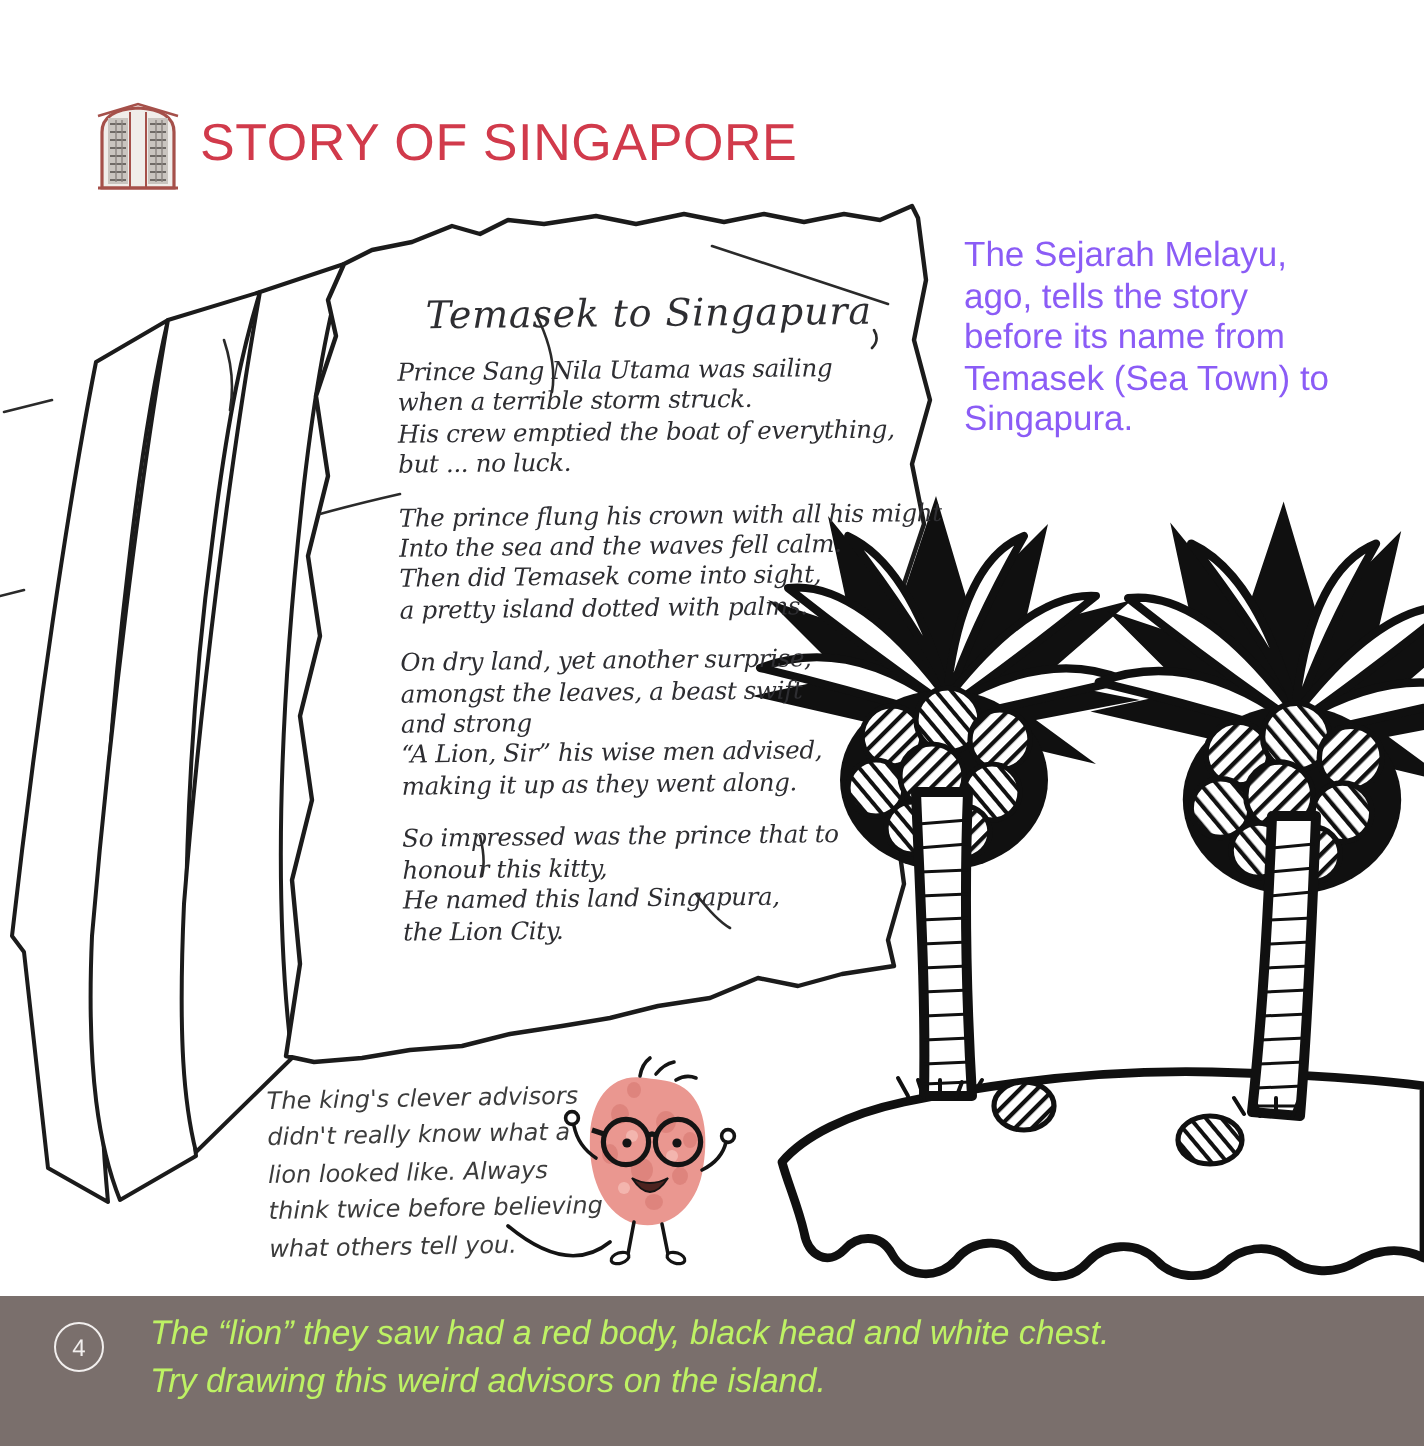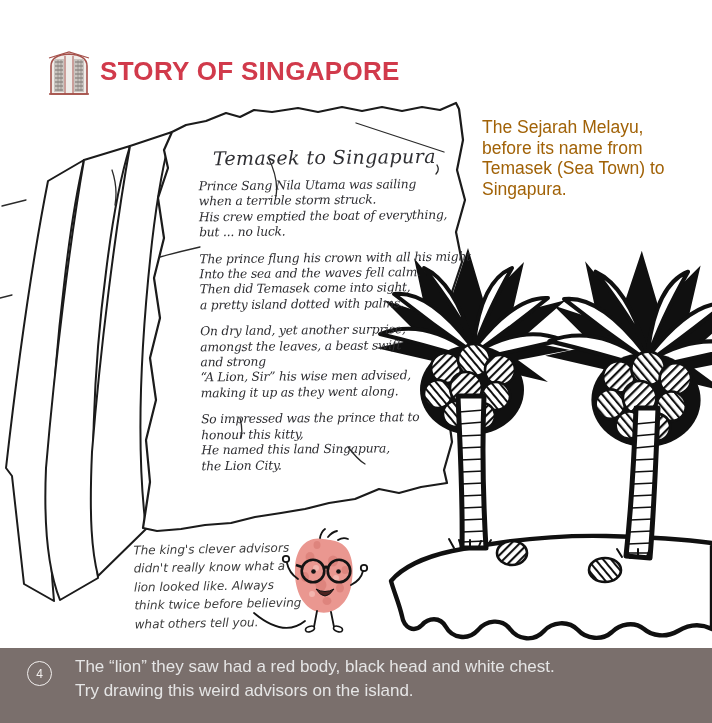--- a/index.html
+++ b/index.html
@@ -1,21 +1,21 @@
 <!DOCTYPE html>
 <html><head>
 <meta charset="utf-8">
 <style>
   html,body{margin:0;padding:0;background:#fff;}
   .page{position:relative;width:712px;height:723px;background:#ffffff;overflow:hidden;
         font-family:"Liberation Sans",sans-serif;}
 
   
   .hicon{position:absolute;left:46px;top:50px;width:46px;height:46px;}
-  .page-title{position:absolute;left:100px;top:56px;font-size:26px;font-weight:700;
+  .page-title{position:absolute;left:100px;top:56px;font-size:26px;font-weight:400;
               color:#d13a4b;letter-spacing:.3px;white-space:nowrap;text-align:right;}
 
   
   .art{position:absolute;left:0;top:0;width:712px;height:723px;}
   .slab{fill:#ffffff;stroke:#1b1b1b;stroke-width:2;stroke-linejoin:round;}
   .slab-main{fill:#ffffff;stroke:#1b1b1b;stroke-width:2.2;stroke-linejoin:round;}
   .crack{fill:none;stroke:#2a2a2a;stroke-width:1.3;stroke-linecap:round;}
   .island{fill:#ffffff;stroke:#101010;stroke-width:4.4;stroke-linejoin:round;}
   .blade{fill:#ffffff;stroke:#101010;stroke-width:4;stroke-linejoin:round;}
   .trunk{fill:#ffffff;stroke:#101010;stroke-width:5;stroke-linejoin:round;}
@@ -27,36 +27,36 @@
   .foot{fill:#ffffff;stroke:#141414;stroke-width:1.6;}
 
   
   .poem{position:absolute;left:200px;top:146px;width:252px;color:#2e2e32;
         font-family:"DejaVu Serif",serif;font-style:italic;transform:rotate(-0.6deg);}
   .poem-title{font-size:19px;text-align:center;margin:0 0 10px 0;letter-spacing:.4px;}
   .stanza{margin-bottom:11px;}
   .poem-line{font-size:12.3px;line-height:15.4px;letter-spacing:-.2px;white-space:nowrap;}
 
   
-  .intro{position:absolute;left:482px;top:117px;width:215px;color:#a16207;
+  .intro{position:absolute;left:482px;top:117px;width:215px;color:#8b5cf6;
          font-size:17.5px;line-height:20.6px;}
   .intro-line{white-space:nowrap;}
 
   
   .note{position:absolute;left:134px;top:540px;color:#3c3c3c;font-style:italic;
         font-family:"DejaVu Sans",sans-serif;font-size:12px;line-height:18.4px;
         transform:rotate(-1deg);}
   .note-line{white-space:nowrap;}
 
   
   .footer{position:absolute;left:0;top:648px;width:712px;height:75px;background:#7a6f6c;}
   .page-badge{position:absolute;left:27px;top:13px;width:25px;height:25px;border:1.4px solid #f2efee;
               border-radius:50%;color:#f2efee;font-size:12px;display:flex;align-items:center;
               justify-content:center;box-sizing:border-box;}
-  .footer-lines{position:absolute;left:75px;top:7px;color:#e5e5e5;font-size:17px;line-height:23.6px;}
+  .footer-lines{position:absolute;left:75px;top:7px;color:#bef264;font-size:17px;line-height:23.6px;font-style:italic;}
 </style>
 </head>
 <body>
 
 <div class="page">
 
   <svg class="hicon" viewBox="0 0 46 46">
     <path d="M5,44 L5,16 Q5,5 23,4 Q41,5 41,16 L41,44 Z" fill="#f0edea" stroke="#a5504a" stroke-width="1.6"></path>
     <path d="M3,8 L23,2 L43,8" fill="none" stroke="#a5504a" stroke-width="1.3"></path>
     <rect x="8" y="9" width="10" height="33" fill="#c9c4bf"></rect>
@@ -206,20 +206,21 @@
     <div class="stanza">
       <div class="poem-line">So impressed was the prince that to</div>
       <div class="poem-line">honour this kitty,</div>
       <div class="poem-line">He named this land Singapura,</div>
       <div class="poem-line">the Lion City.</div>
     </div>
   </div>
 
   <div class="intro">
     <div class="intro-line">The Sejarah Melayu,</div>
+    <div class="intro-line">ago, tells the story</div>
     <div class="intro-line">before its name from</div>
     <div class="intro-line">Temasek (Sea Town) to</div>
     <div class="intro-line">Singapura.</div>
   </div>
 
   <div class="note">
     <div class="note-line">The king's clever advisors</div>
     <div class="note-line">didn't really know what a</div>
     <div class="note-line">lion looked like. Always</div>
     <div class="note-line">think twice before believing</div>

